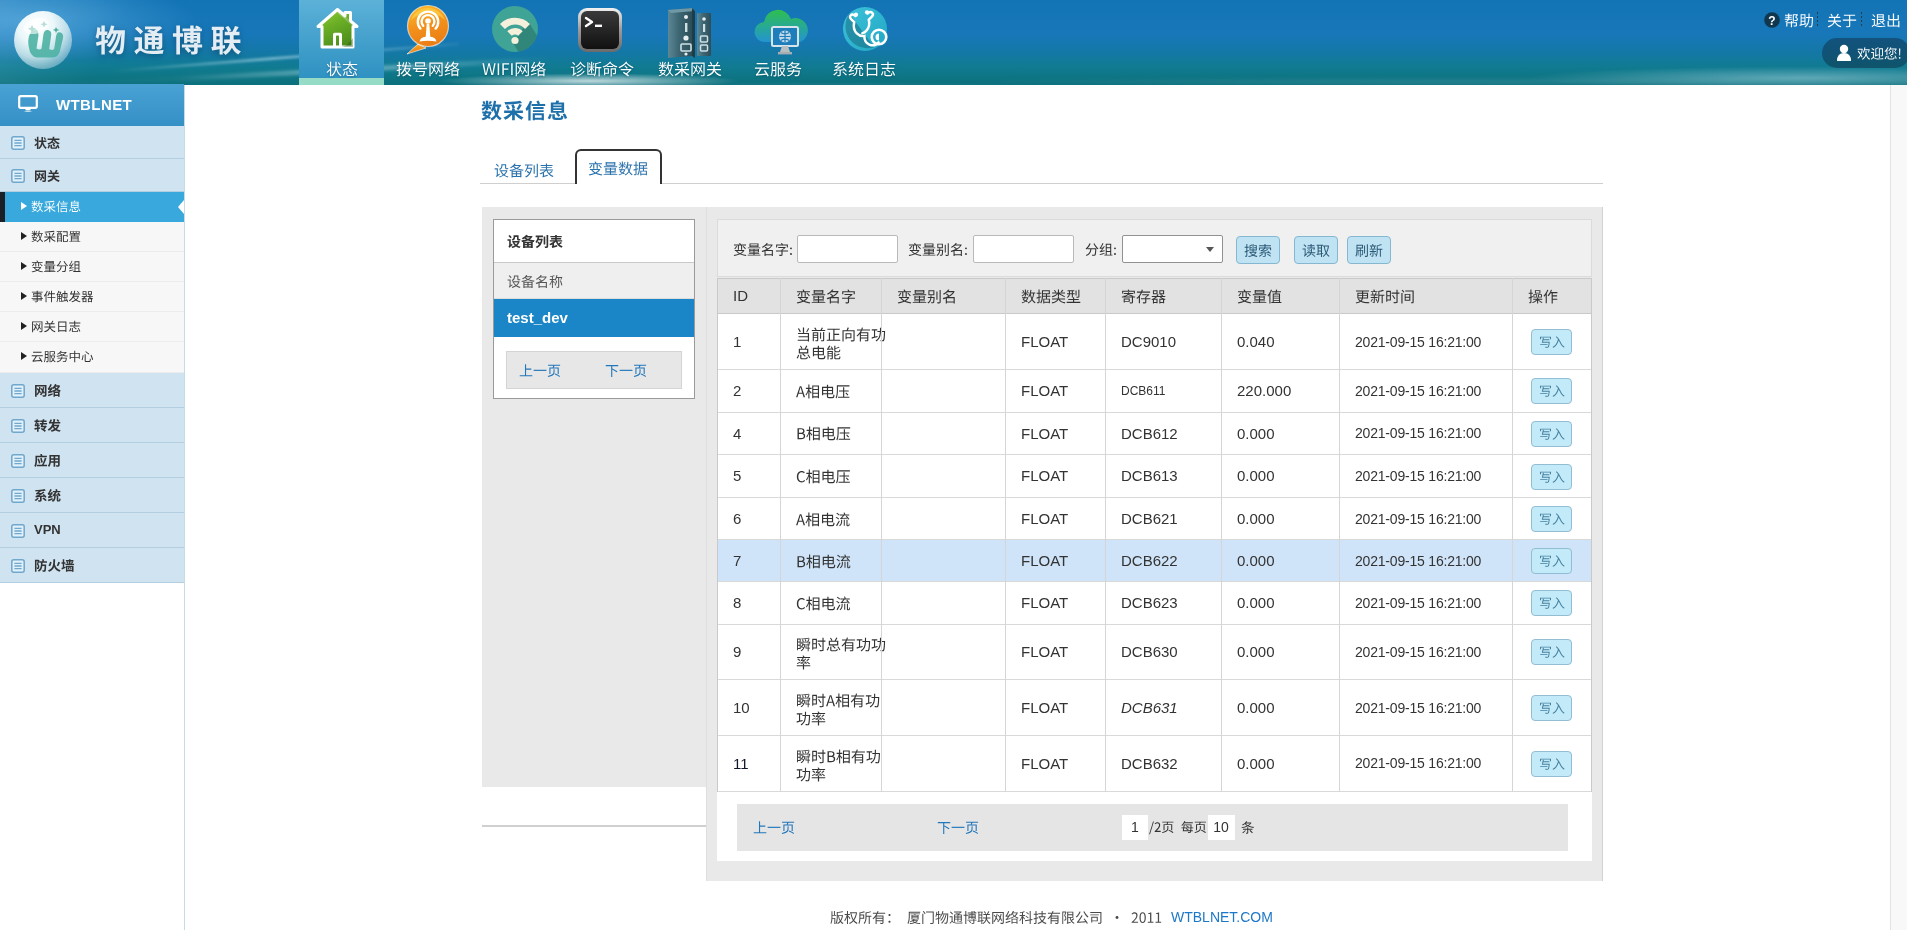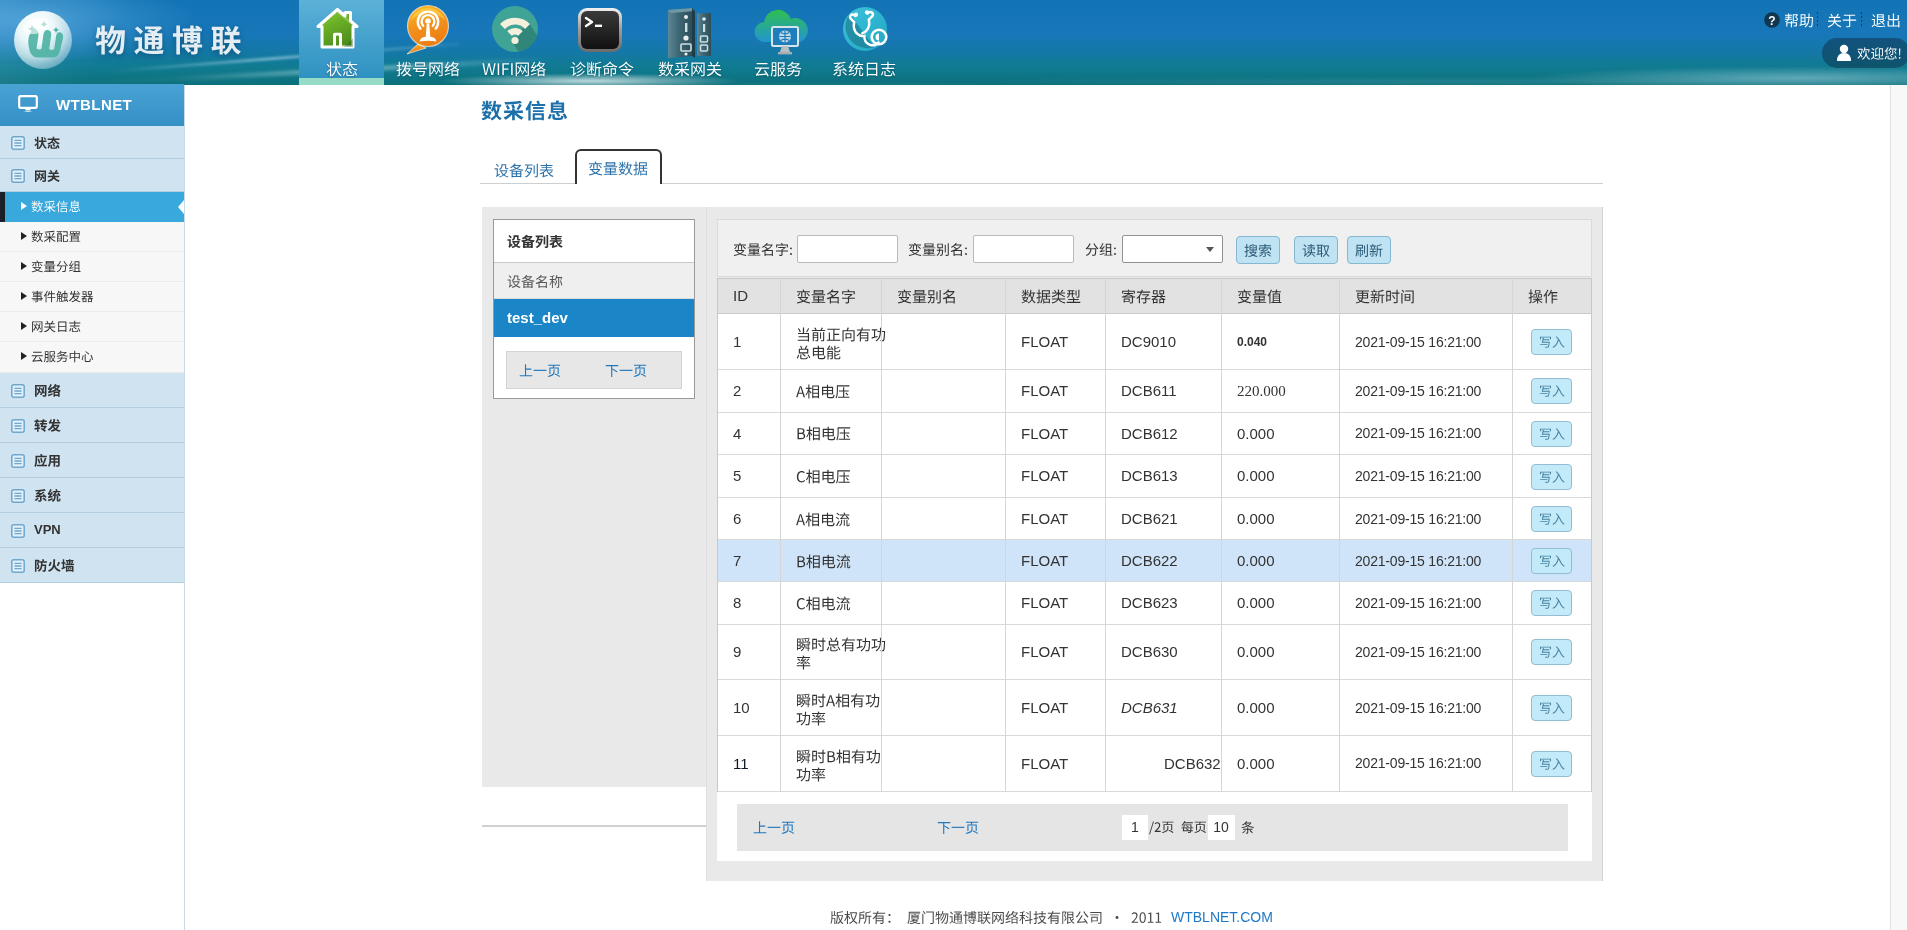--- a/index.html
+++ b/index.html
@@ -743,42 +743,42 @@
     </svg>
 <svg style="position:absolute;left:796.0px;top:341.5px;" width="45" height="21">
       <g fill="#333" transform="translate(0 16.2) scale(0.015000 -0.015000)">
         <use href="#g109" x="0"></use>
         <use href="#g110" x="1000"></use>
         <use href="#g111" x="2000"></use>
       </g>
     </svg>
 <div style="position:absolute;top:330.8px;font-size:15px;font-weight:normal;color:#333;white-space:nowrap;line-height:22px;left:1021.0px;">FLOAT</div>
 <div style="position:absolute;top:330.8px;font-size:15px;font-weight:normal;color:#333;white-space:nowrap;line-height:22px;left:1121.0px;">DC9010</div>
-<div style="position:absolute;top:330.8px;font-size:12px;font-weight:bold;color:#333;white-space:nowrap;line-height:22px;left:1237.0px;">0.040</div>
+<div style="position:absolute;top:330.8px;font-size:15px;font-weight:normal;color:#333;white-space:nowrap;line-height:22px;left:1237.0px;">0.040</div>
 <div style="position:absolute;top:331.5px;font-size:14px;font-weight:normal;color:#333;white-space:nowrap;line-height:21px;left:1355.0px;letter-spacing:-0.2px;">2021-09-15 16:21:00</div>
 <div style="position:absolute;left:1531px;top:329.0px;width:41px;height:26px;background:#c3eaf8;border:1px solid #93bdd2;border-radius:4px;box-sizing:border-box;"></div>
 <svg style="position:absolute;left:1538.5px;top:333.0px;" width="26" height="18">
       <g fill="#44809f" transform="translate(0 13.9) scale(0.013000 -0.013000)">
         <use href="#g112" x="0"></use>
         <use href="#g113" x="1000"></use>
       </g>
     </svg>
 <div style="position:absolute;left:717px;top:370.0px;width:875px;height:42.5px;background:#fff;border-bottom:1px solid #d9d9d9;box-sizing:border-box;"></div>
 <div style="position:absolute;top:380.0px;font-size:15px;font-weight:normal;color:#333;white-space:nowrap;line-height:22px;left:733.0px;">2</div>
 <svg style="position:absolute;left:796.0px;top:380.8px;" width="55" height="21">
       <g fill="#333" transform="translate(0 16.2) scale(0.015000 -0.015000)">
         <use href="#g114" x="0"></use>
         <use href="#g115" x="608"></use>
         <use href="#g110" x="1608"></use>
         <use href="#g116" x="2608"></use>
       </g>
     </svg>
 <div style="position:absolute;top:380.0px;font-size:15px;font-weight:normal;color:#333;white-space:nowrap;line-height:22px;left:1021.0px;">FLOAT</div>
-<div style="position:absolute;top:380.0px;font-size:15px;font-weight:normal;color:#333;white-space:nowrap;line-height:22px;left:1121.0px;">DCB611</div>
-<div style="position:absolute;top:380.0px;font-size:15px;font-weight:normal;color:#333;white-space:nowrap;line-height:22px;left:1237.0px;font-family:Liberation Serif, serif;">220.000</div>
+<div style="position:absolute;top:380.0px;font-size:12px;font-weight:normal;color:#333;white-space:nowrap;line-height:22px;left:1121.0px;">DCB611</div>
+<div style="position:absolute;top:380.0px;font-size:15px;font-weight:normal;color:#333;white-space:nowrap;line-height:22px;left:1237.0px;">220.000</div>
 <div style="position:absolute;top:380.8px;font-size:14px;font-weight:normal;color:#333;white-space:nowrap;line-height:21px;left:1355.0px;letter-spacing:-0.2px;">2021-09-15 16:21:00</div>
 <div style="position:absolute;left:1531px;top:378.2px;width:41px;height:26px;background:#c3eaf8;border:1px solid #93bdd2;border-radius:4px;box-sizing:border-box;"></div>
 <svg style="position:absolute;left:1538.5px;top:382.2px;" width="26" height="18">
       <g fill="#44809f" transform="translate(0 13.9) scale(0.013000 -0.013000)">
         <use href="#g112" x="0"></use>
         <use href="#g113" x="1000"></use>
       </g>
     </svg>
 <div style="position:absolute;left:717px;top:412.5px;width:875px;height:42.5px;background:#fff;border-bottom:1px solid #d9d9d9;box-sizing:border-box;"></div>
 <div style="position:absolute;top:422.5px;font-size:15px;font-weight:normal;color:#333;white-space:nowrap;line-height:22px;left:733.0px;">4</div>
@@ -954,21 +954,21 @@
         <use href="#g108" x="4657"></use>
       </g>
     </svg>
 <svg style="position:absolute;left:796.0px;top:763.5px;" width="30" height="21">
       <g fill="#333" transform="translate(0 16.2) scale(0.015000 -0.015000)">
         <use href="#g108" x="0"></use>
         <use href="#g121" x="1000"></use>
       </g>
     </svg>
 <div style="position:absolute;top:752.5px;font-size:15px;font-weight:normal;color:#333;white-space:nowrap;line-height:22px;left:1021.0px;">FLOAT</div>
-<div style="position:absolute;top:752.5px;font-size:15px;font-weight:normal;color:#333;white-space:nowrap;line-height:22px;left:1121.0px;margin-left:43px;">DCB632</div>
+<div style="position:absolute;top:752.5px;font-size:15px;font-weight:normal;color:#333;white-space:nowrap;line-height:22px;left:1121.0px;">DCB632</div>
 <div style="position:absolute;top:752.5px;font-size:15px;font-weight:normal;color:#333;white-space:nowrap;line-height:22px;left:1237.0px;">0.000</div>
 <div style="position:absolute;top:753.2px;font-size:14px;font-weight:normal;color:#333;white-space:nowrap;line-height:21px;left:1355.0px;letter-spacing:-0.2px;">2021-09-15 16:21:00</div>
 <div style="position:absolute;left:1531px;top:750.8px;width:41px;height:26px;background:#c3eaf8;border:1px solid #93bdd2;border-radius:4px;box-sizing:border-box;"></div>
 <svg style="position:absolute;left:1538.5px;top:754.8px;" width="26" height="18">
       <g fill="#44809f" transform="translate(0 13.9) scale(0.013000 -0.013000)">
         <use href="#g112" x="0"></use>
         <use href="#g113" x="1000"></use>
       </g>
     </svg>
 <div style="position:absolute;left:780px;top:278.0px;width:1px;height:513.5px;background:#d5d5d5;"></div>

